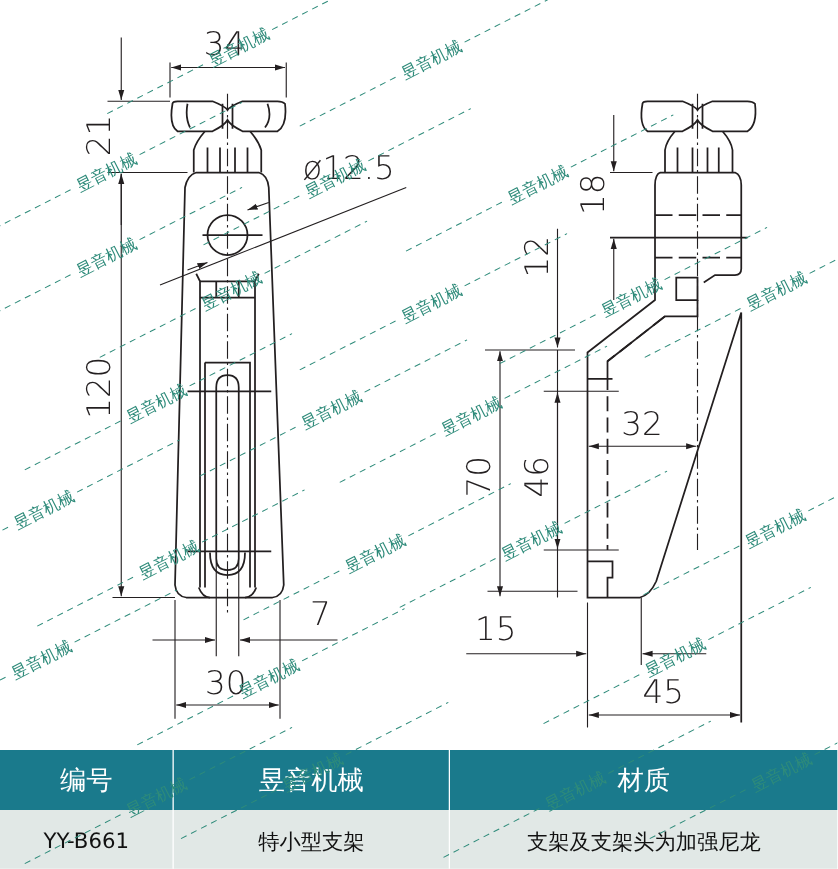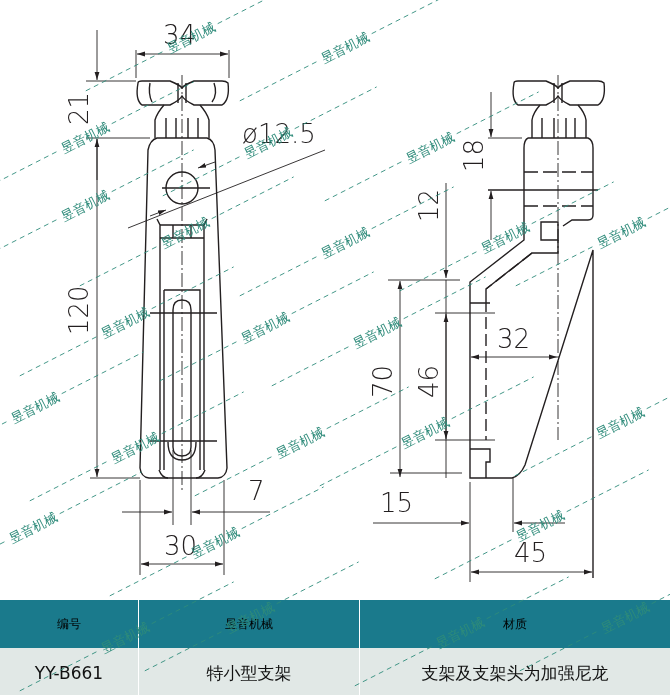--- a/index.html
+++ b/index.html
@@ -2,21 +2,21 @@
 <html><head>
 <meta charset="utf-8">
 <style>
   html, body { margin:0; padding:0; background:#fff; }
   body { width:670px; height:695px; position:relative; overflow:hidden; font-family:"DejaVu Sans", sans-serif; }
   #drawing { position:absolute; left:0; top:0; width:670px; height:600px; }
   .dimtxt { font-family:"DejaVu Sans", sans-serif; font-size:26px; fill:#231f20; font-weight:300; }
   .wm { font-family:"DejaVu Sans", sans-serif; font-size:13px; fill:#2e8b7a; }
   .wmline { stroke:#2e8b7a; stroke-width:0.8; stroke-dasharray:5 4; fill:none; }
   table.spec { position:absolute; left:0; top:600px; width:670px; border-collapse:collapse; table-layout:fixed; }
-  table.spec th { background:#1a7a8c; color:#000000; font-weight:normal; font-size:12px; height:46px; border-right:1px solid #fff; }
+  table.spec th { background:#1a7a8c; color:#ffffff; font-weight:normal; font-size:21px; height:46px; border-right:1px solid #fff; }
   table.spec td { background:#e1e8e6; color:#111; font-size:17px; height:48px; text-align:center; border-right:1px solid #fff; }
   table.spec th:last-child, table.spec td:last-child { border-right:none; }
   .overlay { position:absolute; left:0; top:0; width:670px; height:695px; pointer-events:none; }
 </style>
 </head>
 <body>
 
 <svg id="drawing" viewBox="0 0 670 600" xmlns="http://www.w3.org/2000/svg">
   <defs>
     <marker id="arr" viewBox="0 0 10 10" refX="10" refY="5" markerWidth="9" markerHeight="9" orient="auto-start-reverse">

